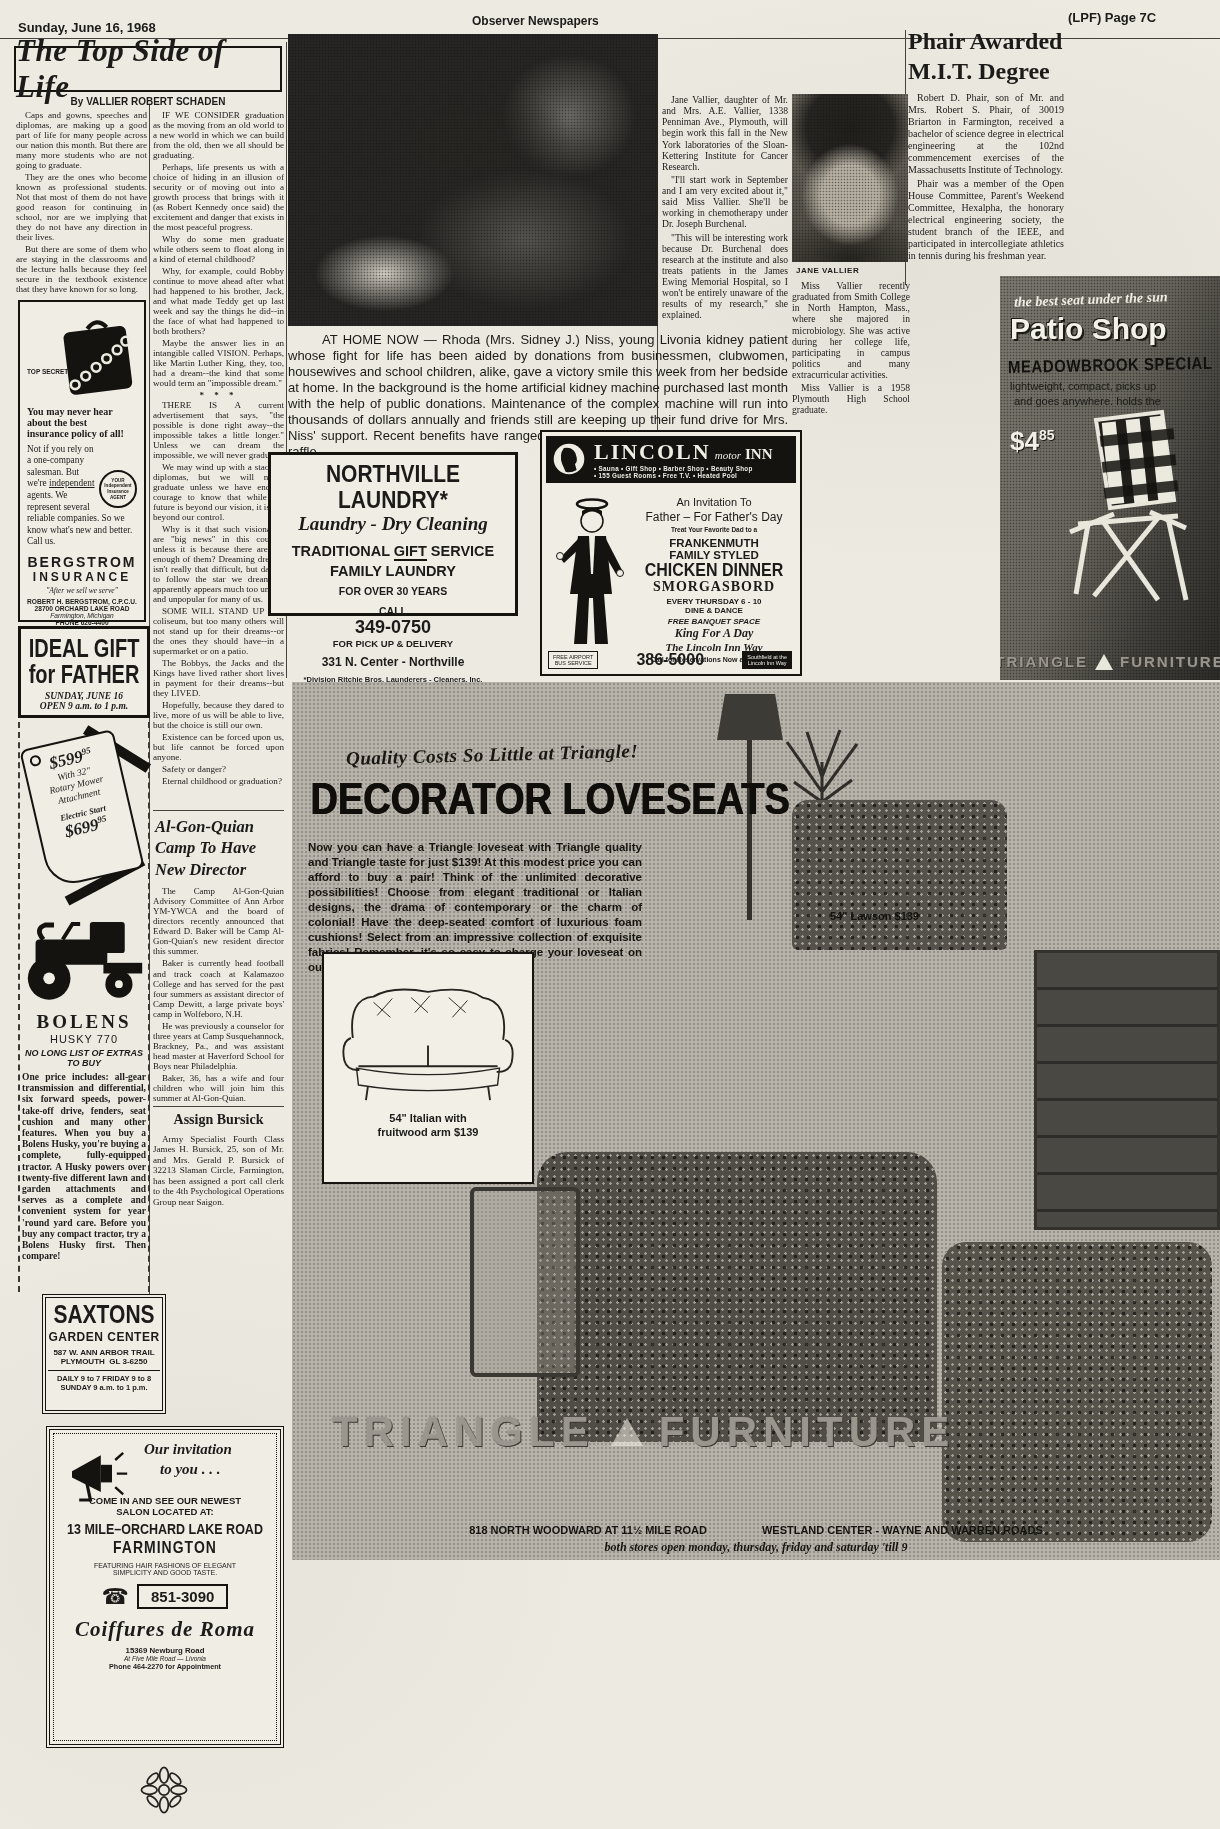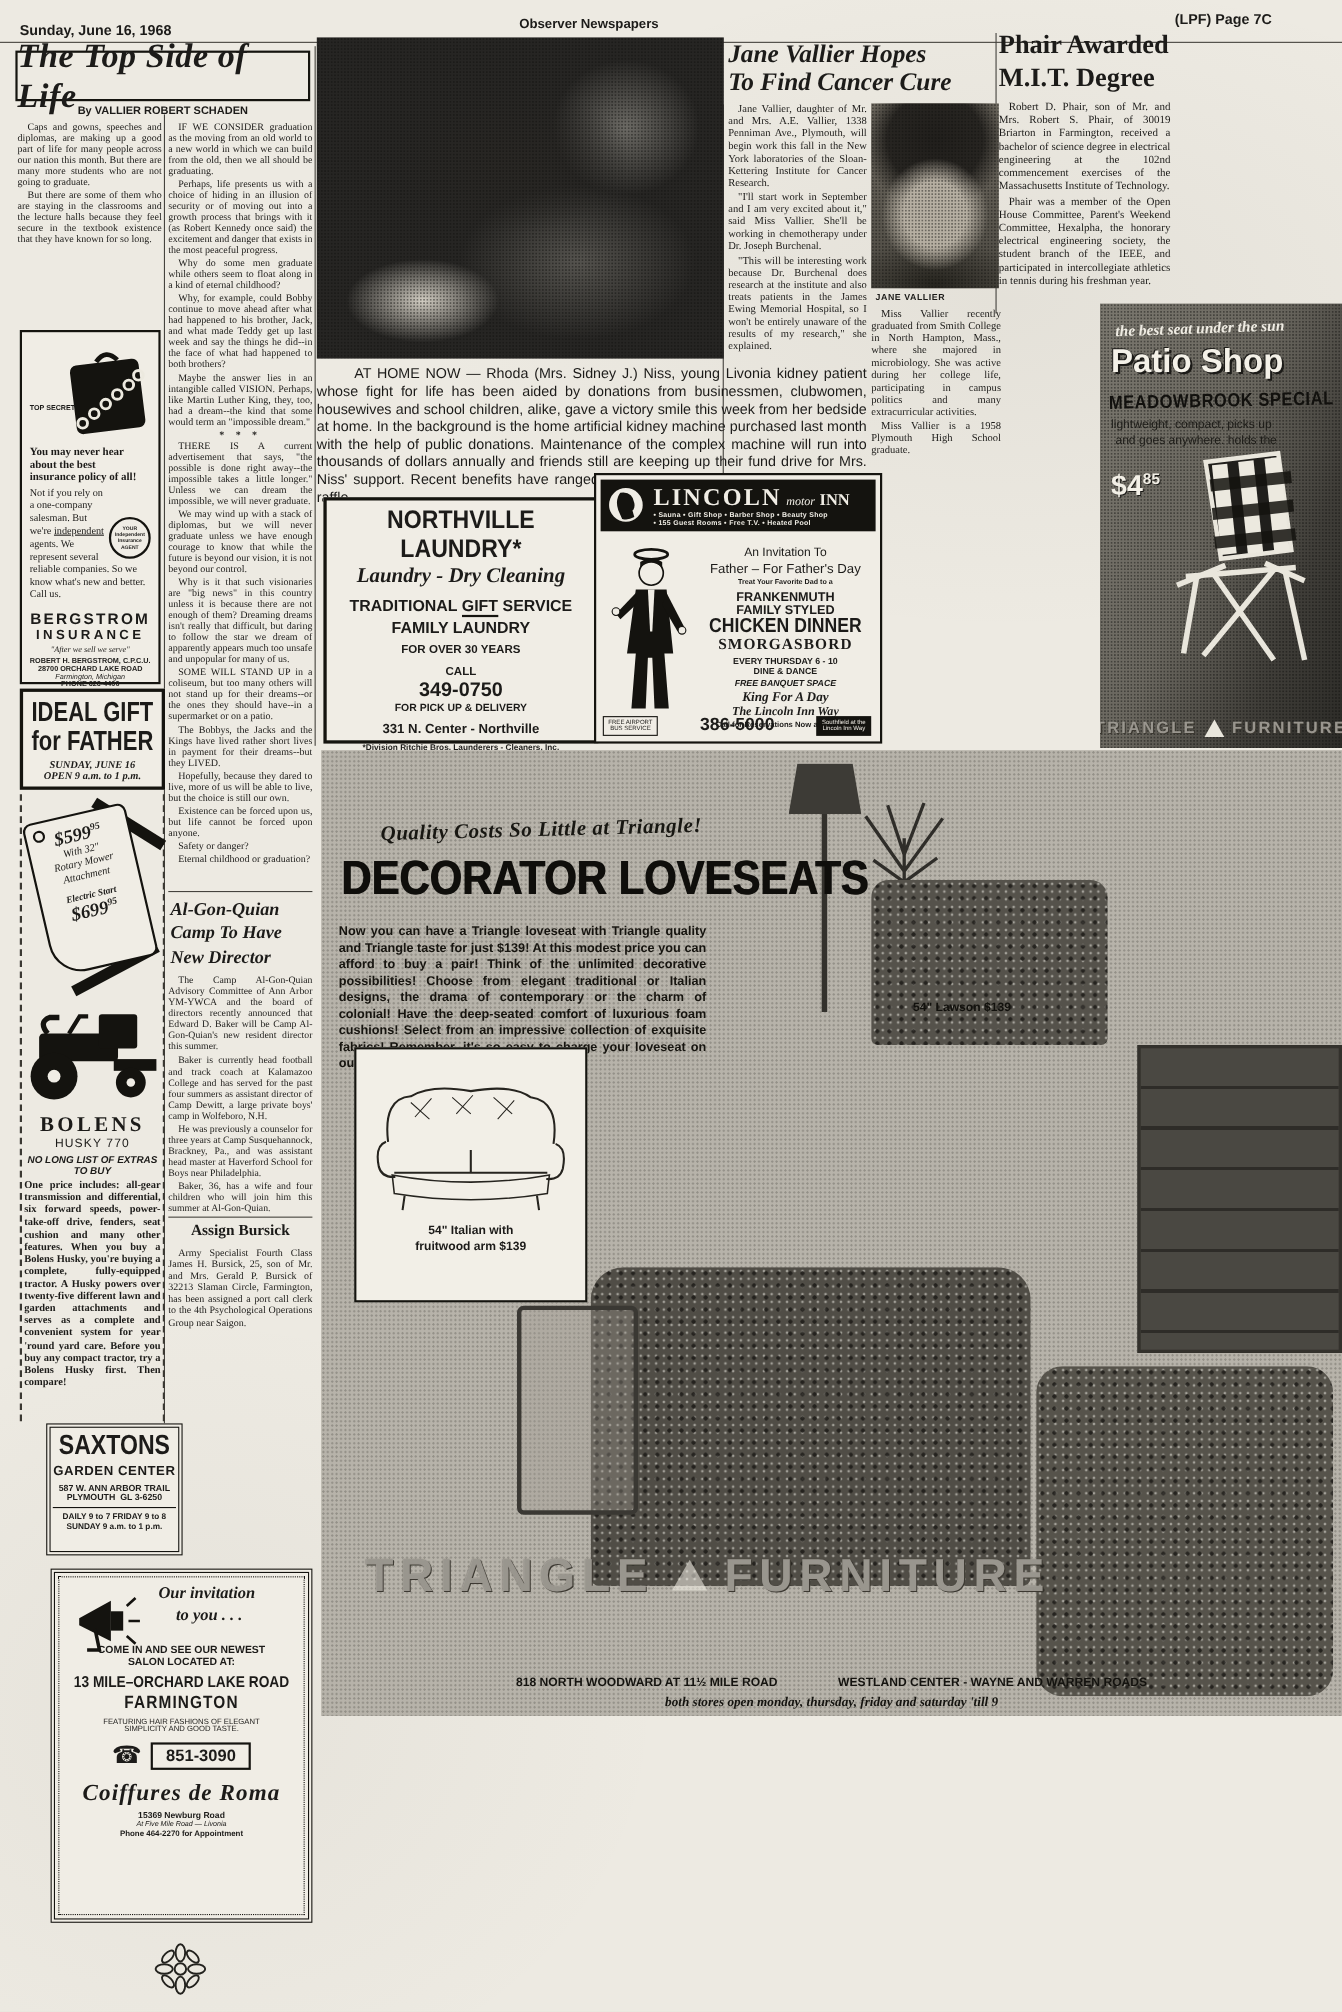--- a/index.html
+++ b/index.html
@@ -50,20 +50,21 @@
   <div class="rule-v" style="left:657px;top:95px;height:350px"></div>
   <div class="rule-v" style="left:905px;top:30px;height:255px"></div>
 
   <div class="abs" style="left:14px;top:46px;width:268px;height:46px;border:2px solid #15140f;display:flex;align-items:center;justify-content:center">
     <span class="serif b i" style="font-size:31px;letter-spacing:.5px">The Top Side of Life</span>
   </div>
   <div class="abs sans b ctr" style="left:14px;top:96px;width:268px;font-size:10px">By VALLIER ROBERT SCHADEN</div>
 
   <div class="abs smallcol" style="left:16px;top:110px;width:131px">
     <p class="np">Caps and gowns, speeches and diplomas, are making up a good part of life for many people across our nation this month. But there are many more students who are not going to graduate.</p>
+    <p class="np">They are the ones who become known as professional students. Not that most of them do not have good reason for continuing in school, nor are we implying that they do not have any direction in their lives.</p>
     <p class="np">But there are some of them who are staying in the classrooms and the lecture halls because they feel secure in the textbook existence that they have known for so long.</p>
   </div>
 
   <div class="abs smallcol" style="left:153px;top:110px;width:131px;height:702px;overflow:hidden">
     <p class="np">IF WE CONSIDER graduation as the moving from an old world to a new world in which we can build from the old, then we all should be graduating.</p>
     <p class="np">Perhaps, life presents us with a choice of hiding in an illusion of security or of moving out into a growth process that brings with it (as Robert Kennedy once said) the excitement and danger that exists in the most peaceful progress.</p>
     <p class="np">Why do some men graduate while others seem to float along in a kind of eternal childhood?</p>
     <p class="np">Why, for example, could Bobby continue to move ahead after what had happened to his brother, Jack, and what made Teddy get up last week and say the things he did--in the face of what had happened to both brothers?</p>
     <p class="np">Maybe the answer lies in an intangible called VISION. Perhaps, like Martin Luther King, they, too, had a dream--the kind that some would term an "impossible dream."</p>
     <div class="ctr b" style="letter-spacing:4px">*   *   *</div>
@@ -82,24 +83,20 @@
        background:
         radial-gradient(closest-side at 26% 82%, rgba(218,213,202,.95), rgba(218,213,202,0) 72%),
         radial-gradient(closest-side at 48% 38%, rgba(40,38,35,.95), rgba(40,38,35,0) 60%),
         radial-gradient(closest-side at 76% 28%, rgba(120,118,112,.85), rgba(120,118,112,0) 75%),
         radial-gradient(closest-side at 64% 70%, rgba(90,88,83,.9), rgba(90,88,83,0) 80%),
         #262523">
     <div class="dotlay"></div>
   </div>
   <div class="abs sans just" style="left:288px;top:332px;width:500px;font-size:13px;line-height:1.23;text-indent:34px">AT HOME NOW — Rhoda (Mrs. Sidney J.) Niss, young Livonia kidney patient whose fight for life has been aided by donations from businessmen, clubwomen, housewives and school children, alike, gave a victory smile this week from her bedside at home. In the background is the home artificial kidney machine purchased last month with the help of public donations. Maintenance of the complex machine will run into thousands of dollars annually and friends still are keeping up their fund drive for Mrs. Niss' support. Recent benefits have ranged from theater party to rummage sale and raffle.</div>
 
-  <div class="abs serif b i" style="left:662px;top:36px;width:248px;font-size:23px;line-height:1.15">
-    <div>Jane Vallier Hopes</div>
-    <div>To Find Cancer Cure</div>
-  </div>
   <div class="abs" style="left:662px;top:94px;width:126px;font-size:9.6px;line-height:1.16">
     <p class="np">Jane Vallier, daughter of Mr. and Mrs. A.E. Vallier, 1338 Penniman Ave., Plymouth, will begin work this fall in the New York laboratories of the Sloan-Kettering Institute for Cancer Research.</p>
     <p class="np">"I'll start work in September and I am very excited about it," said Miss Vallier. She'll be working in chemotherapy under Dr. Joseph Burchenal.</p>
     <p class="np">"This will be interesting work because Dr. Burchenal does research at the institute and also treats patients in the James Ewing Memorial Hospital, so I won't be entirely unaware of the results of my research," she explained.</p>
   </div>
   <div class="photo" style="left:792px;top:94px;width:116px;height:168px;
        background:
         radial-gradient(58% 42% at 50% 60%, #b6afa2 0%, #b6afa2 42%, rgba(182,175,162,0) 72%),
         radial-gradient(72% 48% at 50% 20%, #211f1c 0%, rgba(33,31,28,.92) 52%, rgba(33,31,28,0) 78%),
         radial-gradient(90% 30% at 50% 98%, #27251f 0%, rgba(39,37,31,0) 80%),
@@ -153,21 +150,21 @@
         <path d="M12 128 L56 110 M128 124 L92 108"></path>
       </g>
     </svg>
     <div class="abs" style="left:0;bottom:10px;width:100%;display:flex;align-items:center;justify-content:center;gap:7px">
       <span class="sans b ghost" style="font-size:15px;letter-spacing:2px">TRIANGLE</span>
       <span class="tri" style="border-bottom-color:#e9e6dc"></span>
       <span class="sans b ghost" style="font-size:15px;letter-spacing:2px">FURNITURE</span>
     </div>
   </div>
 
-  <div class="adbox ctr" style="left:294px;top:452px;width:250px;height:224px;padding:8px 6px">
+  <div class="adbox ctr" style="left:268px;top:452px;width:250px;height:164px;padding:8px 6px">
     <div class="sans b" style="font-size:21px;transform:scaleY(1.1)">NORTHVILLE LAUNDRY*</div>
     <div class="serif b i" style="font-size:19px;margin-top:2px">Laundry - Dry Cleaning</div>
     <div class="sans b" style="font-size:14.5px;margin-top:8px">
       <span>TRADITIONAL</span>
       <span style="border-bottom:2px solid #15140f">GIFT</span>
       <span>SERVICE</span>
     </div>
     <div class="sans b" style="font-size:14.5px;margin-top:4px">FAMILY LAUNDRY</div>
     <div class="sans b" style="font-size:10.5px;margin-top:6px">FOR OVER 30 YEARS</div>
     <div class="sans b" style="font-size:10.5px;margin-top:8px">CALL</div>

